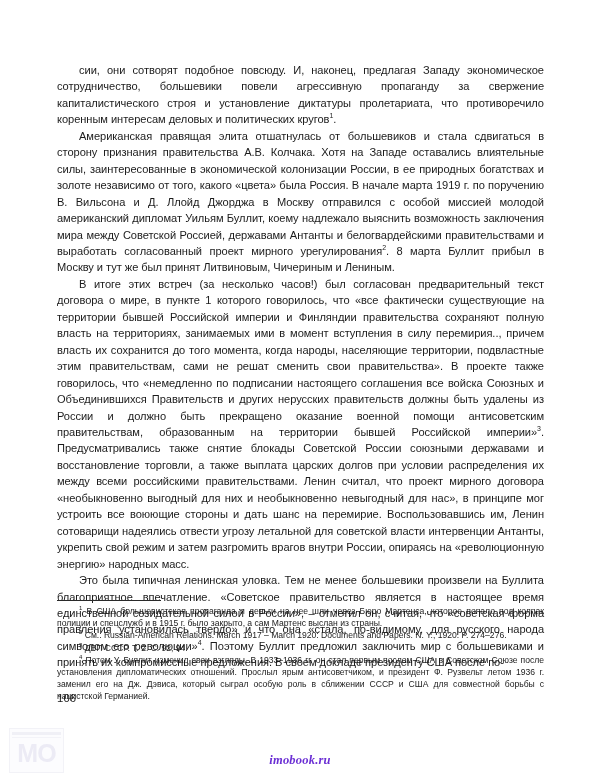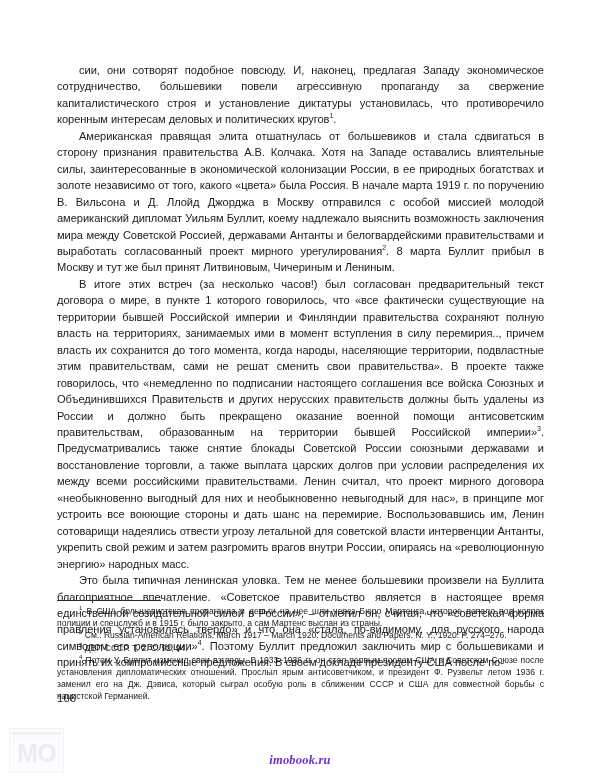--- a/index.html
+++ b/index.html
@@ -153,21 +153,21 @@
     color: #6b2fd4;
   }
 </style>
 </head>
 <body>
 
 <div id="page">
 
   <div id="body-text">
 
-    <p class="para"><span>сии, они сотворят подобное повсюду. И, наконец, предлагая Западу экономическое сотрудничество, большевики повели агрессивную пропаганду за свержение капиталистического строя и установление диктатуры установилась, что противоречило коренным интересам деловых и политических кругов</span><sup>1</sup><span>.</span></p>
+    <p class="para"><span>сии, они сотворят подобное повсюду. И, наконец, предлагая Западу экономическое сотрудничество, большевики повели агрессивную пропаганду за свержение капиталистического строя и установление диктатуры пролетариата, что противоречило коренным интересам деловых и политических кругов</span><sup>1</sup><span>.</span></p>
 
     <p class="para"><span>Американская правящая элита отшатнулась от большевиков и стала сдвигаться в сторону признания правительства А.В. Колчака. Хотя на Западе оставались влиятельные силы, заинтересованные в экономической колонизации России, в ее природных богатствах и золоте независимо от того, какого «цвета» была Россия. В начале марта 1919 г. по поручению В. Вильсона и Д. Ллойд Джорджа в Москву отправился с особой миссией молодой американский дипломат Уильям Буллит, коему надлежало выяснить возможность заключения мира между Советской Россией, державами Антанты и белогвардейскими правительствами и выработать согласованный проект мирного урегулирования</span><sup>2</sup><span>. 8 марта Буллит прибыл в Москву и тут же был принят Литвиновым, Чичериным и Лениным.</span></p>
 
     <p class="para"><span>В итоге этих встреч (за несколько часов!) был согласован предварительный текст договора о мире, в пункте 1 которого говорилось, что «все фактически существующие на территории бывшей Российской империи и Финляндии правительства сохраняют полную власть на территориях, занимаемых ими в момент вступления в силу перемирия.., причем власть их сохранится до того момента, когда народы, населяющие территории, подвластные этим правительствам, сами не решат сменить свои правительства». В проекте также говорилось, что «немедленно по подписании настоящего соглашения все войска Союзных и Объединившихся Правительств и других нерусских правительств должны быть удалены из России и должно быть прекращено оказание военной помощи антисоветским правительствам, образованным на территории бывшей Российской империи»</span><sup>3</sup><span>. Предусматривались также снятие блокады Советской России союзными державами и восстановление торговли, а также выплата царских долгов при условии распределения их между всеми российскими правительствами. Ленин считал, что проект мирного договора «необыкновенно выгодный для них и необыкновенно невыгодный для нас», в принципе мог устроить все воюющие стороны и дать шанс на перемирие. Воспользовавшись им, Ленин сотоварищи надеялись отвести угрозу летальной для советской власти интервенции Антанты, укрепить свой режим и затем разгромить врагов внутри России, опираясь на «революционную энергию» народных масс.</span></p>
 
     <p class="para"><span>Это была типичная ленинская уловка. Тем не менее большевики произвели на Буллита благоприятное впечатление. «Советское правительство является в настоящее время единственной созидательной силой в России», – отметил он, считая, что «советская форма правления установилась твердо» и что она «стала, по-видимому, для русского народа символом его революции»</span><sup>4</sup><span>. Поэтому Буллит предложил заключить мир с большевиками и принять их компромиссные предложения. В своем докладе президенту США после по-</span></p>
 
   </div>
 
   <div id="footnotes">

